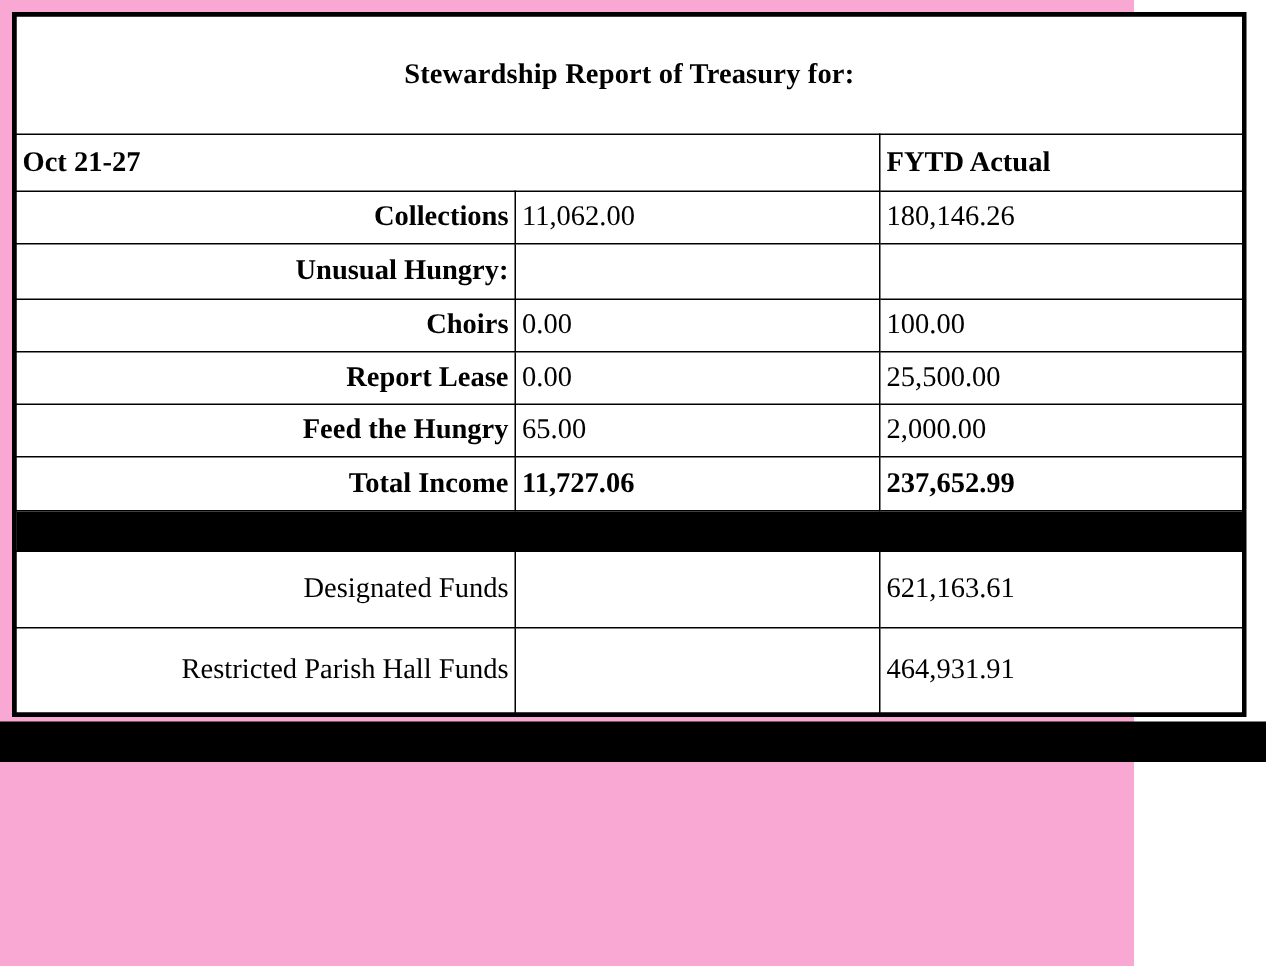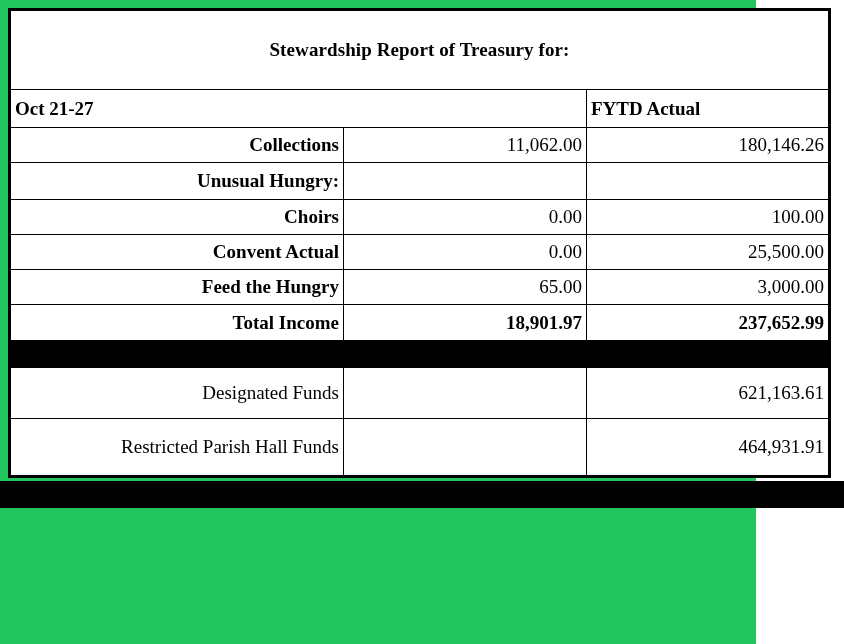--- a/index.html
+++ b/index.html
@@ -13,21 +13,21 @@
     height: 644px;
     font-family: "Liberation Serif", "DejaVu Serif", serif;
     color: #000000;
     overflow: hidden;
   }
 
   #page {
     position: relative;
     width: 756px;
     height: 644px;
-    background: #22c55e;
+    background: #f9a8d4;
   }
 
   
   #report-table {
     position: absolute;
     left: 10px;
     top: 10px;
     width: 818px;
     border-collapse: collapse;
     table-layout: fixed;
@@ -77,21 +77,21 @@
   .data-row td { height: 34px; }
 
   .cell-label {
     text-align: right;
     font-weight: bold;
     padding-left: 3px;
   }
   .cell-label.plain { font-weight: normal; }
 
   .cell-num {
-    text-align: right;
+    text-align: left;
     font-weight: normal;
   }
   .cell-num.bold { font-weight: bold; }
 
   
   .shaded td {
     background: #d9d9d9;
     height: 36px;
   }
 
@@ -147,37 +147,37 @@
         <td class="cell-num"></td>
       </tr>
 
       <tr class="data-row">
         <td class="cell-label">Choirs</td>
         <td class="cell-num">0.00</td>
         <td class="cell-num">100.00</td>
       </tr>
 
       <tr class="data-row">
-        <td class="cell-label">Convent Actual</td>
+        <td class="cell-label">Report Lease</td>
         <td class="cell-num">0.00</td>
         <td class="cell-num">25,500.00</td>
       </tr>
 
 
 
       <tr class="data-row">
         <td class="cell-label">Feed the Hungry</td>
         <td class="cell-num">65.00</td>
-        <td class="cell-num">3,000.00</td>
+        <td class="cell-num">2,000.00</td>
       </tr>
 
 
       <tr class="data-row total-row">
         <td class="cell-label">Total Income</td>
-        <td class="cell-num bold">18,901.97</td>
+        <td class="cell-num bold">11,727.06</td>
         <td class="cell-num bold">237,652.99</td>
       </tr>
 
       <tr>
         <td colspan="3" style="height:26px;background:#000000;border-color:#000000;padding:0;"></td>
       </tr>
 
       <tr class="data-row tall-row">
         <td class="cell-label plain">Designated Funds</td>
         <td class="cell-num"></td>

